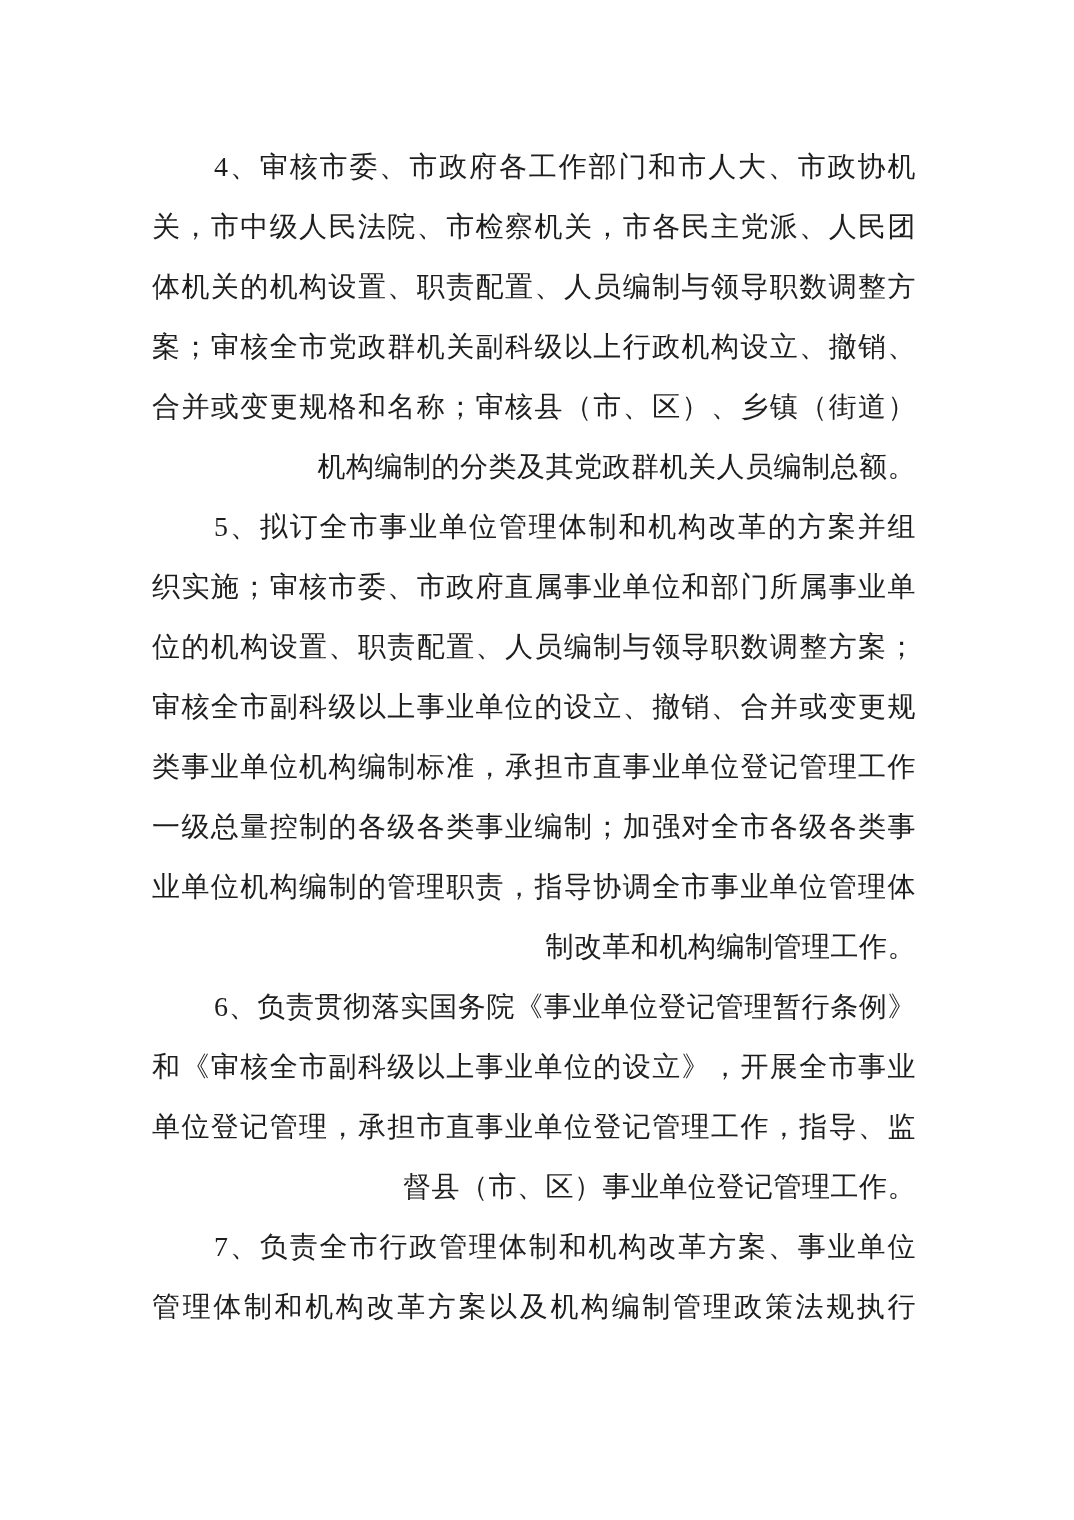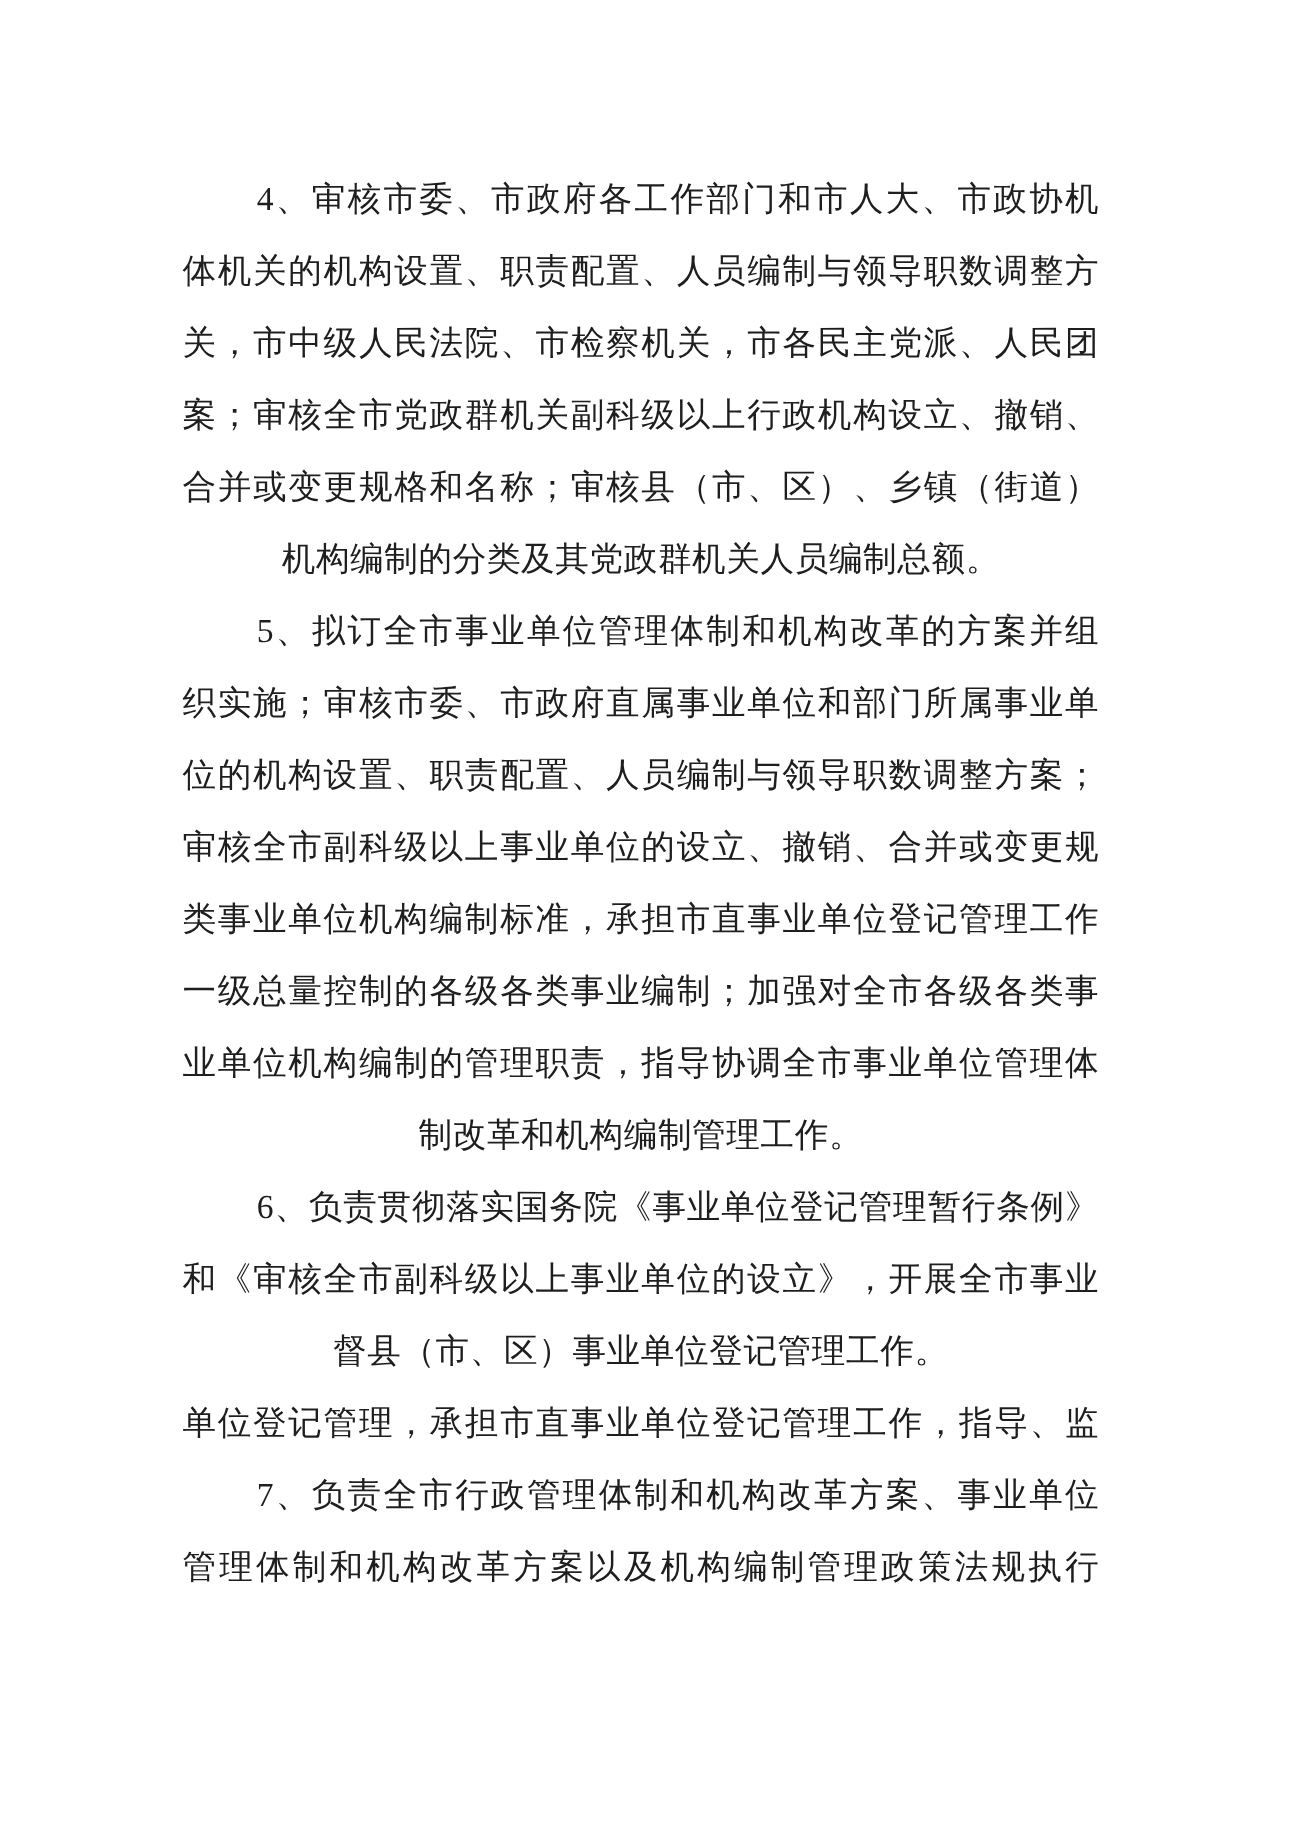--- a/index.html
+++ b/index.html
@@ -22,58 +22,58 @@
   .paragraph {
     margin: 0;
     padding: 0;
   }
   .line {
     height: 60px;
     line-height: 60px;
     font-size: 28px;
     white-space: normal;
     letter-spacing: 0.5px;
-    text-align: center;
+    text-align: right;
   }
   .line.justify {
     text-align: justify;
     text-align-last: justify;
     text-justify: inter-character;
   }
   .line.indent {
     text-indent: 62px;
   }
 </style>
 </head>
 <body>
 
 <div class="page">
   <div style="color: rgb(30, 30, 30);">
       <div class="paragraph">
         <div class="line indent justify">4、审核市委、市政府各工作部门和市人大、市政协机</div>
+        <div class="line justify">关，市中级人民法院、市检察机关，市各民主党派、人民团</div>
         <div class="line justify">体机关的机构设置、职责配置、人员编制与领导职数调整方</div>
-        <div class="line justify">关，市中级人民法院、市检察机关，市各民主党派、人民团</div>
         <div class="line justify">案；审核全市党政群机关副科级以上行政机构设立、撤销、</div>
         <div class="line justify">合并或变更规格和名称；审核县（市、区）、乡镇（街道）</div>
         <div class="line">机构编制的分类及其党政群机关人员编制总额。</div>
       </div>
       <div class="paragraph">
         <div class="line indent justify">5、拟订全市事业单位管理体制和机构改革的方案并组</div>
         <div class="line justify">织实施；审核市委、市政府直属事业单位和部门所属事业单</div>
         <div class="line justify">位的机构设置、职责配置、人员编制与领导职数调整方案；</div>
         <div class="line justify">审核全市副科级以上事业单位的设立、撤销、合并或变更规</div>
         <div class="line justify">类事业单位机构编制标准，承担市直事业单位登记管理工作</div>
         <div class="line justify">一级总量控制的各级各类事业编制；加强对全市各级各类事</div>
         <div class="line justify">业单位机构编制的管理职责，指导协调全市事业单位管理体</div>
         <div class="line">制改革和机构编制管理工作。</div>
       </div>
       <div class="paragraph">
         <div class="line indent justify">6、负责贯彻落实国务院《事业单位登记管理暂行条例》</div>
         <div class="line justify">和《审核全市副科级以上事业单位的设立》，开展全市事业</div>
+        <div class="line justify">单位登记管理，承担市直事业单位登记管理工作，指导、监</div>
         <div class="line">督县（市、区）事业单位登记管理工作。</div>
-        <div class="line justify">单位登记管理，承担市直事业单位登记管理工作，指导、监</div>
       </div>
       <div class="paragraph">
         <div class="line indent justify">7、负责全市行政管理体制和机构改革方案、事业单位</div>
         <div class="line justify">管理体制和机构改革方案以及机构编制管理政策法规执行</div>
       </div>
     </div>
 </div>
 
 </body></html>

